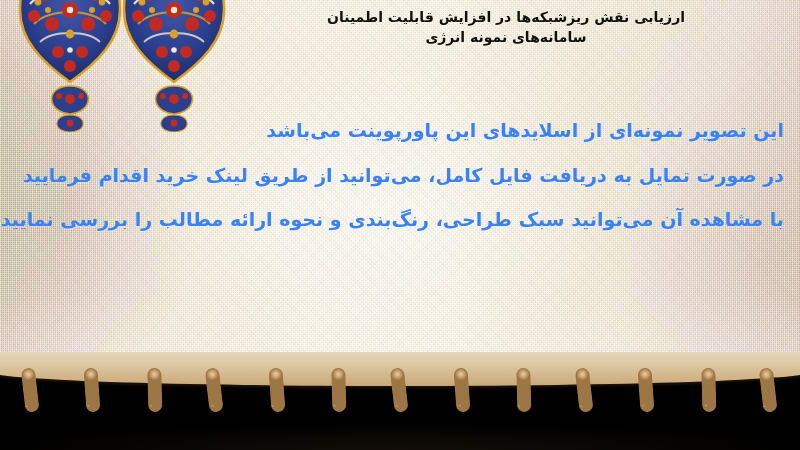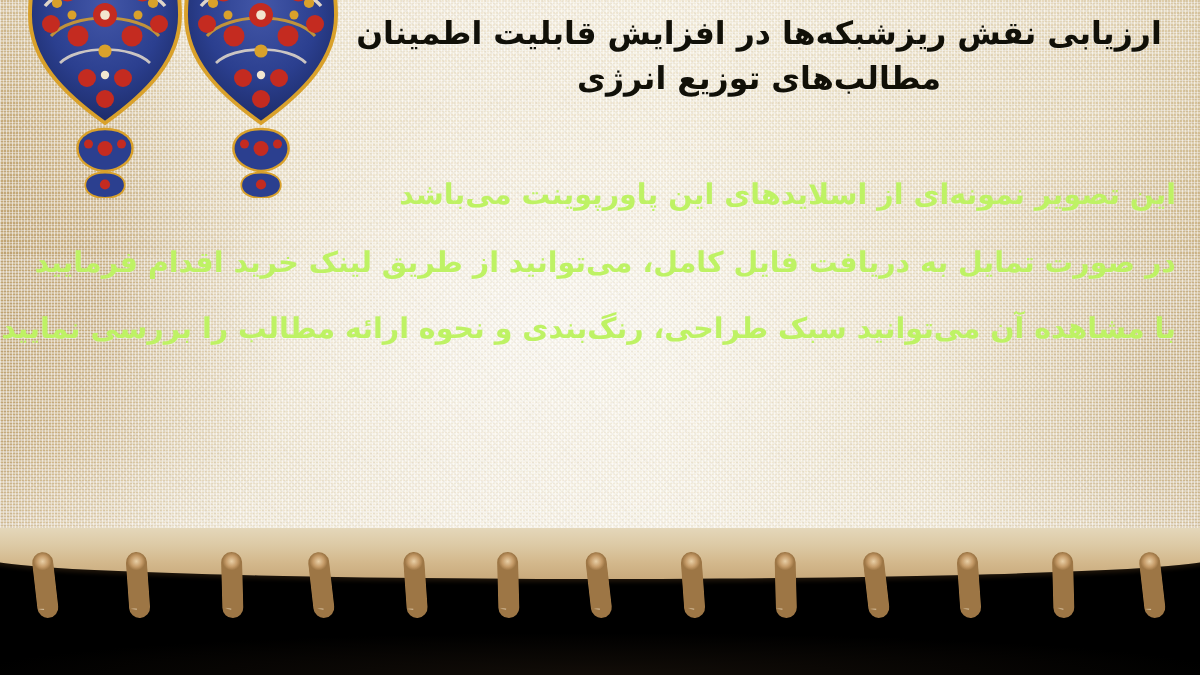--- a/index.html
+++ b/index.html
@@ -156,34 +156,34 @@
 
   
   .title-block {
     position: absolute;
     top: 8px;
     right: 14px;
     width: 560px;
     text-align: center;
     color: #111008;
     font-family: "DejaVu Sans", "Liberation Sans", sans-serif;
-    font-size: 21px;
+    font-size: 14px;
     font-weight: 700;
     line-height: 1.42;
     direction: rtl;
     text-shadow: 0 1px 0 rgba(255,255,255,.30);
   }
   .title-line { display: block; white-space: nowrap; }
 
   .body-block {
     position: absolute;
     top: 108px;
     right: 16px;
     width: 770px;
-    color: #bef264;
+    color: #3b82f6;
     font-family: "DejaVu Sans", "Liberation Sans", sans-serif;
     font-size: 19px;
     font-weight: 700;
     line-height: 2.35;
     direction: rtl;
     text-shadow: 0 1px 0 rgba(255,255,255,.28);
   }
   .body-line { display: block; white-space: nowrap; }
 </style>
 </head>
@@ -292,21 +292,21 @@
       <circle cx="52" cy="145" r="5" fill="#c42b20"></circle>
       <circle cx="41" cy="142" r="3" fill="#c42b20"></circle>
       <circle cx="63" cy="142" r="3" fill="#c42b20"></circle>
       <path d="M52 161 C62 161 66 166 65 171 C64 176 57 178 52 178 C47 178 40 176 39 171 C38 166 42 161 52 161 Z" fill="#2b3f8f" stroke="#d9a12b" stroke-width="1.2"></path>
       <circle cx="52" cy="169" r="3.4" fill="#c42b20"></circle>
     </svg>
   </div>
 
   <div class="title-block">
     <span class="title-line">ارزیابی نقش ریزشبکه‌ها در افزایش قابلیت اطمینان</span>
-    <span class="title-line">مطالب‌های توزیع انرژی</span>
+    <span class="title-line">سامانه‌های نمونه انرژی</span>
   </div>
 
   <div class="body-block">
     <span class="body-line">این تصویر نمونه‌ای از اسلایدهای این پاورپوینت می‌باشد</span>
     <span class="body-line">در صورت تمایل به دریافت فایل کامل، می‌توانید از طریق لینک خرید اقدام فرمایید</span>
     <span class="body-line">با مشاهده آن می‌توانید سبک طراحی، رنگ‌بندی و نحوه ارائه مطالب را بررسی نمایید</span>
   </div>
 
   <div class="fringe-band">
     <div class="fringe-black"></div>

